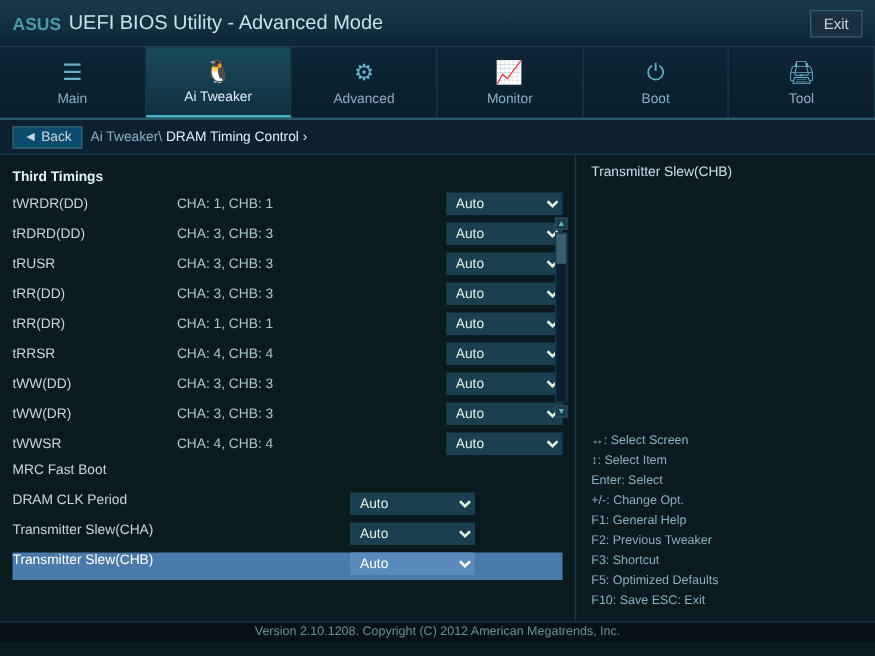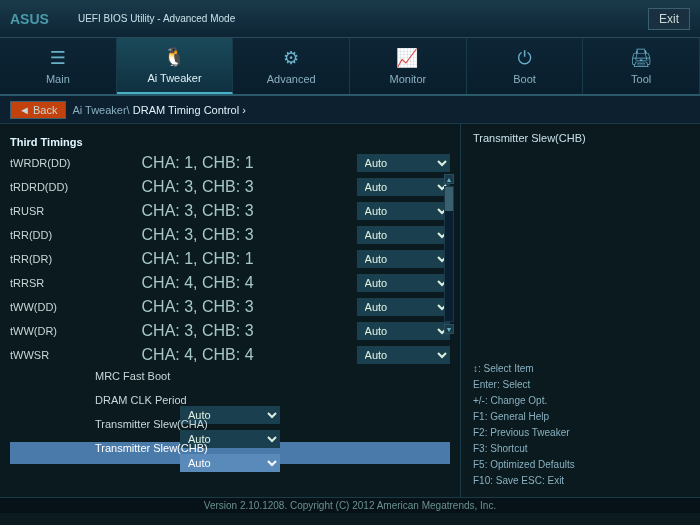--- a/index.html
+++ b/index.html
@@ -26,22 +26,21 @@
       color: #a8c0c0;
       font-weight: bold;
       font-size: 14px;
       margin-right: 6px;
     }
     .header-logo .asus {
       color: #4a9aaa;
     }
     .header-title {
       color: #c8e0e8;
-      font-size: 10px;
-      margin-left: 23px;
+      font-size: 16px;
     }
     .header-exit {
       margin-left: auto;
       background: #1a3040;
       border: 1px solid #3a6070;
       color: #c8d8d8;
       padding: 3px 10px;
       cursor: pointer;
       font-size: 12px;
       display: flex;
@@ -85,21 +84,21 @@
     .breadcrumb-bar {
       background: #0d2030;
       height: 28px;
       display: flex;
       align-items: center;
       padding: 0 10px;
       border-bottom: 1px solid #1a3a4a;
       gap: 6px;
     }
     .back-btn {
-      background: #c2410c;
+      background: #0c4a6e;
       border: 1px solid #3a6070;
       color: #c8d8d8;
       padding: 2px 8px;
       cursor: pointer;
       font-size: 11px;
       display: flex;
       align-items: center;
       gap: 3px;
     }
     .breadcrumb-text {
@@ -140,41 +139,39 @@
       gap: 48px;
     }
     .timing-label {
       width: 90px;
       color: #c8d8d8;
       font-size: 11px;
     }
     .timing-value {
       width: 180px;
       color: #a8c8c8;
-      font-size: 16px;
+      font-size: 11px;
     }
     .timing-dropdown {
       width: 100px;
       background: #1a4050;
       border: none;
       color: #e0f0e0;
       font-size: 11px;
       padding: 2px 4px;
       height: 18px;
     }
 
     .misc-section {
       margin-top: 4px;
     }
     .misc-row {
       display: flex;
-      align-items: center;
       height: 22px;
       margin-bottom: 2px;
-      flex-direction: column;
     }
     .misc-label {
       width: 270px;
       color: #c8d8d8;
       font-size: 11px;
     }
     .misc-dropdown {
       width: 100px;
       background: #1a4050;
       border: none;
@@ -377,20 +374,21 @@
           <option>Auto</option>
         </select>
       </div>
     </div>
   </div>
 
   <div class="right-panel-wrapper">
     <div class="help-title">Transmitter Slew(CHB)</div>
 
     <div class="help-keys-section">
+      <div class="help-key-line">↔: Select Screen</div>
       <div class="help-key-line">↕: Select Item</div>
       <div class="help-key-line">Enter: Select</div>
       <div class="help-key-line">+/-: Change Opt.</div>
       <div class="help-key-line">F1: General Help</div>
       <div class="help-key-line">F2: Previous Tweaker</div>
       <div class="help-key-line">F3: Shortcut</div>
       <div class="help-key-line">F5: Optimized Defaults</div>
       <div class="help-key-line">F10: Save ESC: Exit</div>
     </div>
   </div>

